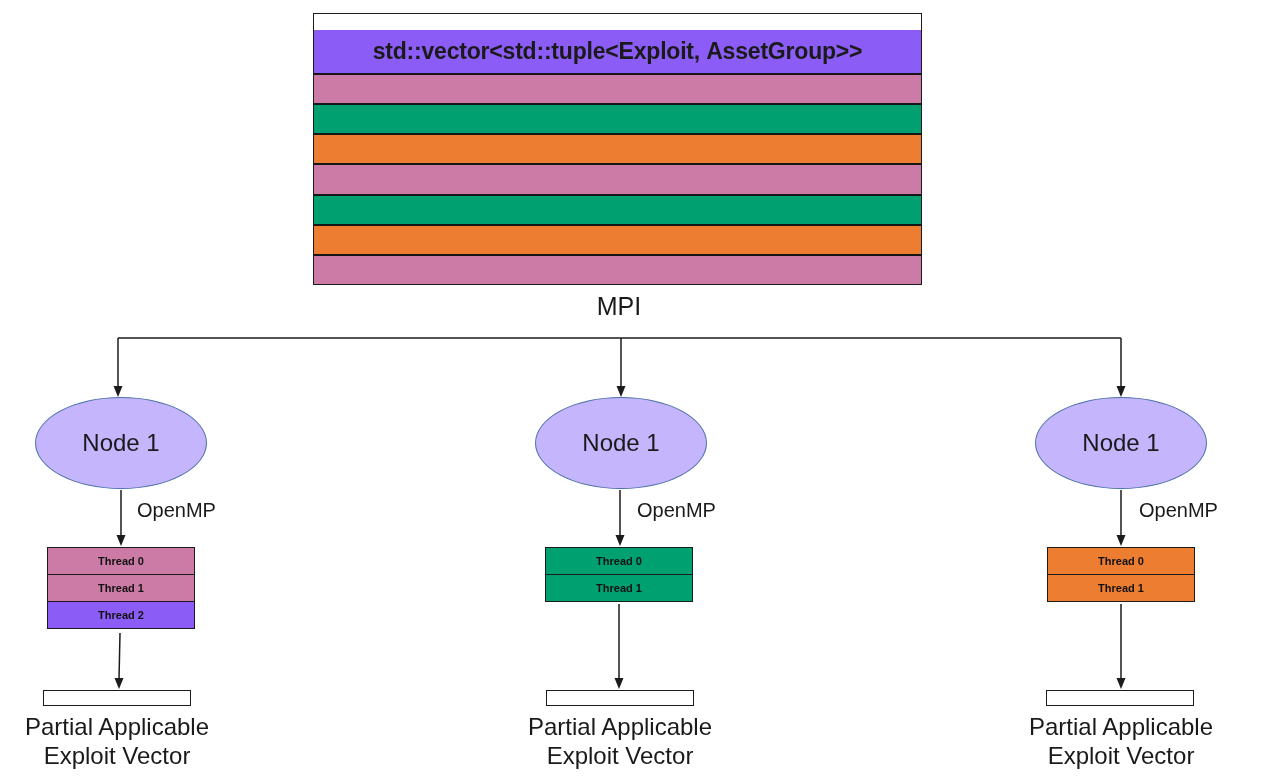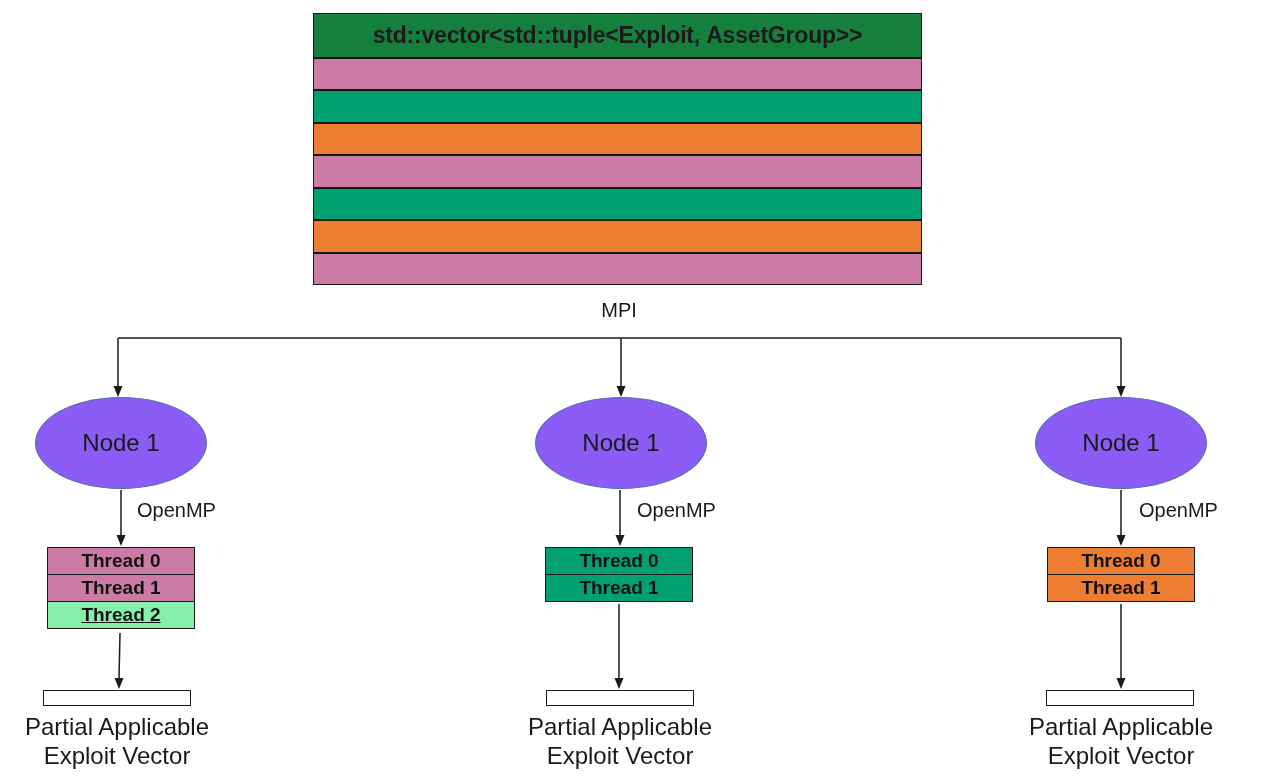--- a/index.html
+++ b/index.html
@@ -36,22 +36,23 @@
   }
   .vector-box-header {
     height: 43px;
     flex: 0 0 43px;
     display: flex;
     align-items: center;
     justify-content: center;
     font-weight: bold;
     font-size: 23px;
     letter-spacing: -0.2px;
-    background: #15803d;
+    background: #8b5cf6;
     white-space: pre;
+    margin-top: 16px;
   }
   .squiggle {
     text-decoration-style: wavy;
     text-decoration-color: #e0402f;
     text-decoration-thickness: 1px;
     text-underline-offset: 3px;
   }
   .stripe-stack {
     flex: 1 1 auto;
     display: flex;
@@ -61,30 +62,29 @@
     flex: 1 1 auto;
     border-top: 2.2px solid #161616;
   }
 
   
   .mpi-label {
     position: absolute;
     left: 559px; top: 292px;
     width: 120px;
     text-align: center;
-    font-size: 20px;
-    margin-top: 7px;
+    font-size: 25px;
   }
   .node-ellipse {
     position: absolute;
     width: 172px; height: 92px;
     top: 397px;
     border: 1.5px solid #4d72a8;
     border-radius: 50%;
-    background: #8b5cf6;
+    background: #c4b5fd;
     box-sizing: border-box;
     display: flex;
     align-items: center;
     justify-content: center;
     font-size: 24px;
   }
   .ellipse-left  { left: 35px; }
   .ellipse-mid   { left: 535px; }
   .ellipse-right { left: 1035px; }
 
@@ -108,21 +108,21 @@
   .threads-mid   { left: 545px; }
   .threads-right { left: 1047px; }
   .thread-row {
     height: 28.5px;
     box-sizing: border-box;
     border: 1.6px solid #1b1b1b;
     margin-top: -1.6px;
     display: flex;
     align-items: center;
     justify-content: center;
-    font-size: 19px;
+    font-size: 11px;
     font-weight: bold;
     color: #111111;
   }
   .thread-row:first-child { margin-top: 0; }
 
   
   .result-rect {
     position: absolute;
     top: 690px;
     width: 148px; height: 16px;
@@ -217,21 +217,21 @@
     <span>Node 1</span>
   </div>
 
   <div class="openmp-label openmp-left">OpenMP</div>
   <div class="openmp-label openmp-mid">OpenMP</div>
   <div class="openmp-label openmp-right">OpenMP</div>
 
   <div class="thread-box threads-left">
     <div class="thread-row" style="background: rgb(203, 123, 166);">Thread 0</div>
     <div class="thread-row" style="background: rgb(203, 123, 166);">Thread 1</div>
-    <div class="thread-row" style="background: #86efac; text-decoration: underline;">Thread 2</div>
+    <div class="thread-row" style="background: #8b5cf6;">Thread 2</div>
   </div>
   <div class="thread-box threads-mid">
     <div class="thread-row" style="background: rgb(0, 160, 112);">Thread 0</div>
     <div class="thread-row" style="background: rgb(0, 160, 112);">Thread 1</div>
   </div>
   <div class="thread-box threads-right">
     <div class="thread-row" style="background: rgb(237, 125, 49);">Thread 0</div>
     <div class="thread-row" style="background: rgb(237, 125, 49);">Thread 1</div>
   </div>
 

